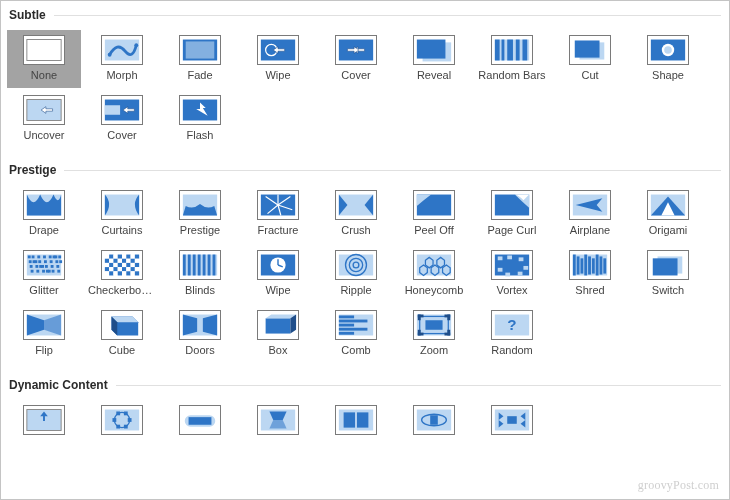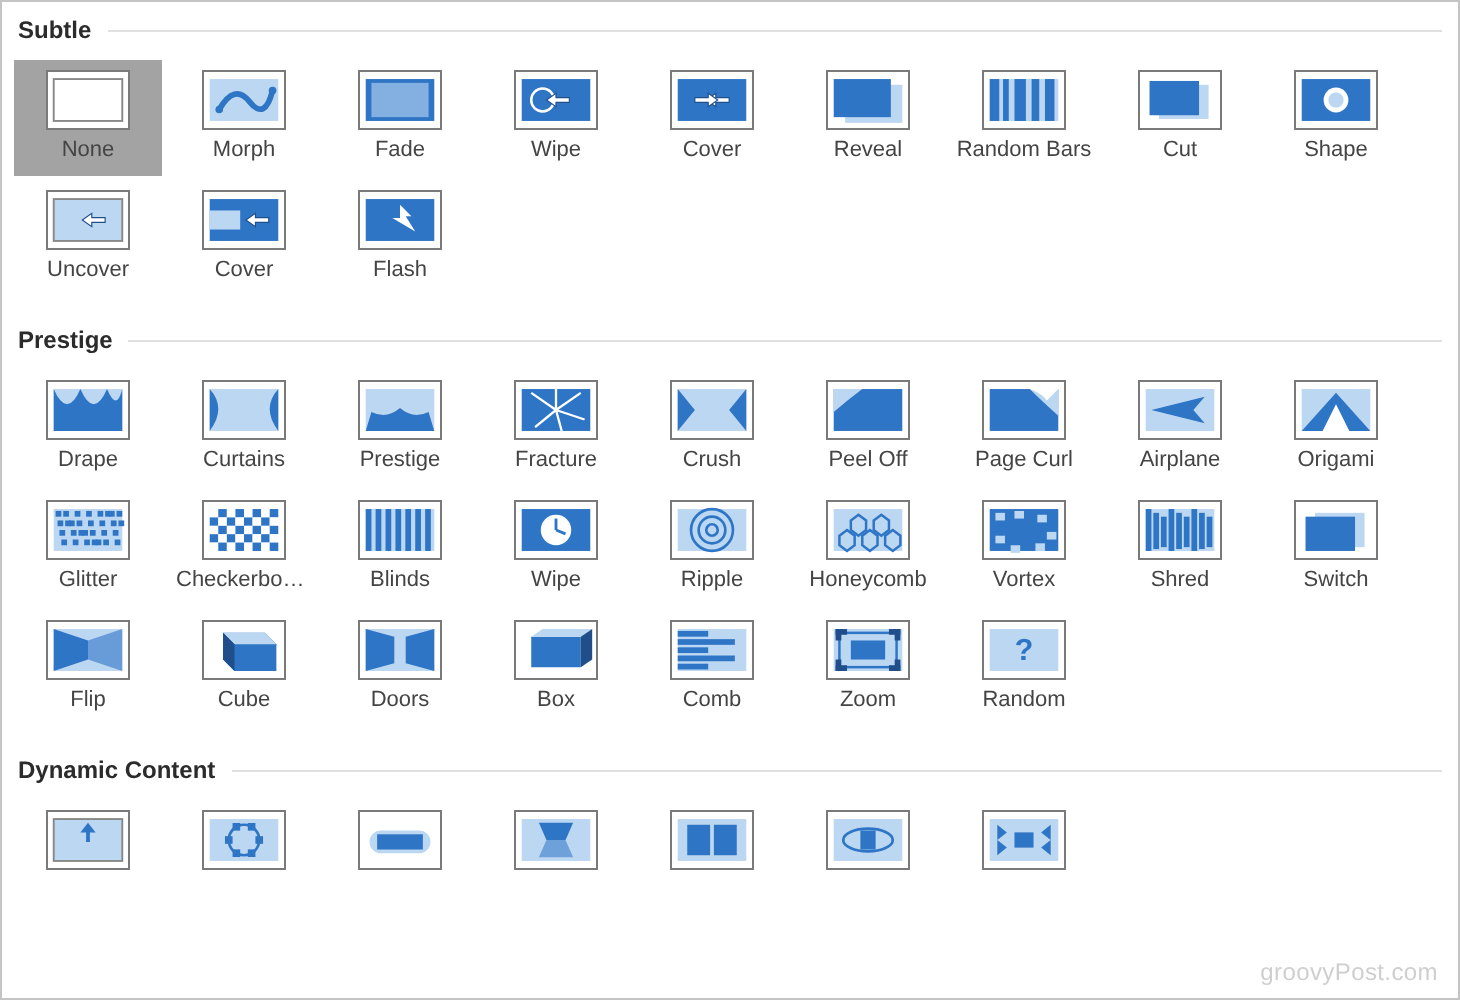--- a/index.html
+++ b/index.html
@@ -68,21 +68,21 @@
       overflow: hidden;
       text-overflow: ellipsis;
       padding: 0 2px;
     }
     .watermark {
       position: absolute;
       bottom: 6px;
       right: 10px;
       font-size: 12px;
       color: #cfcfcf;
-      font-family: Liberation Sans, sans-serif;
+      font-family: Liberation Serif, serif;
       letter-spacing: 0.2px;
     }
     svg { display: block; }
   </style>
 </head>
 <body>
 
 <div id="root">
     <div class="section">
       <div class="section-header">Subtle</div>

